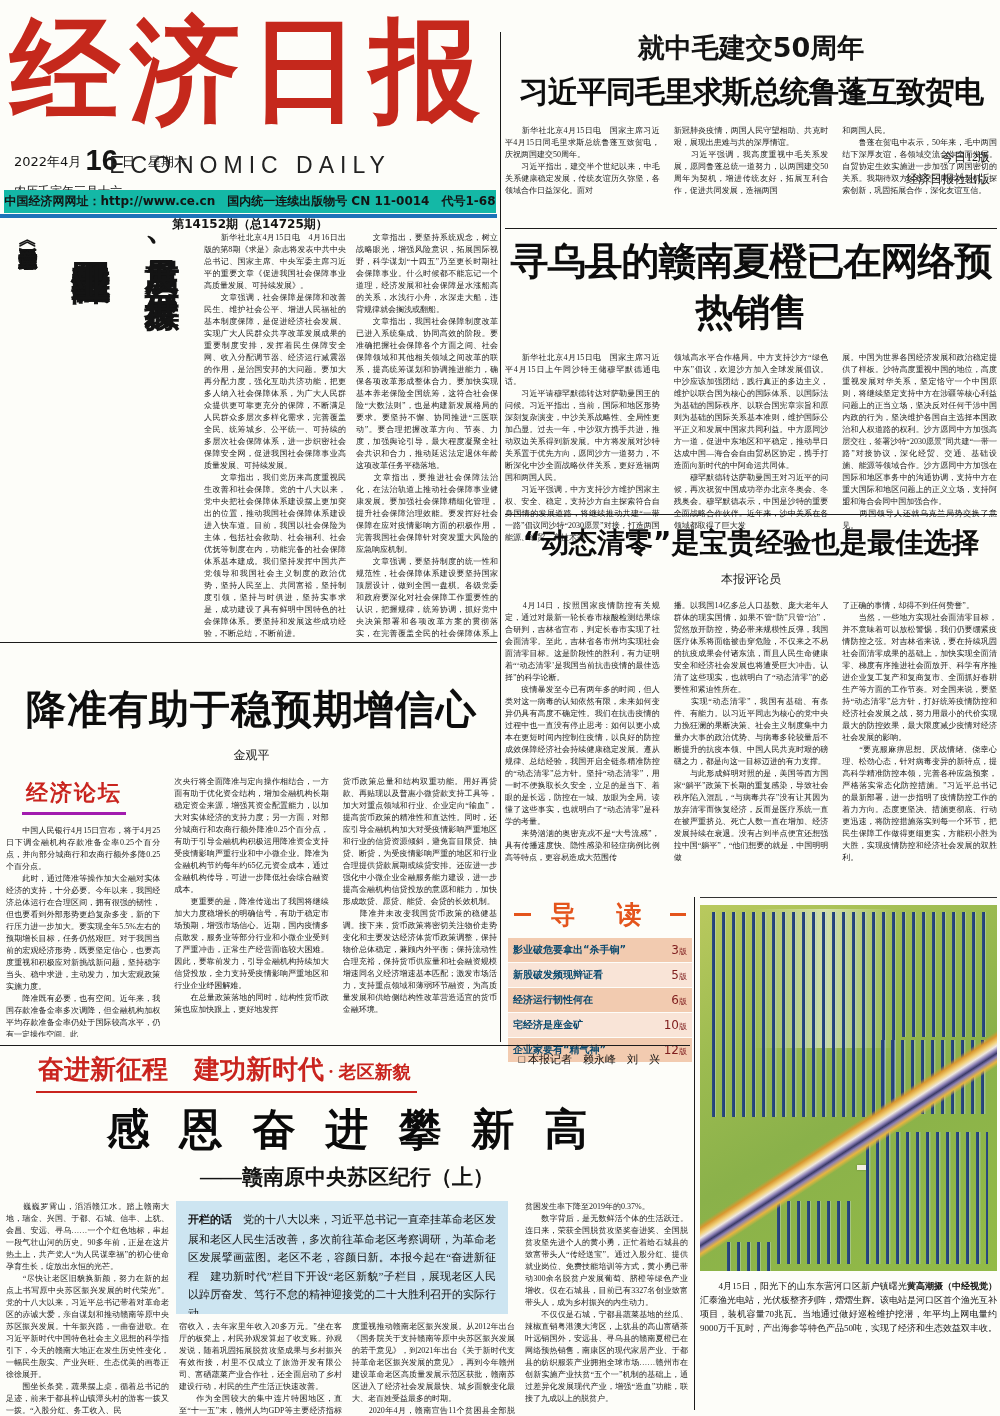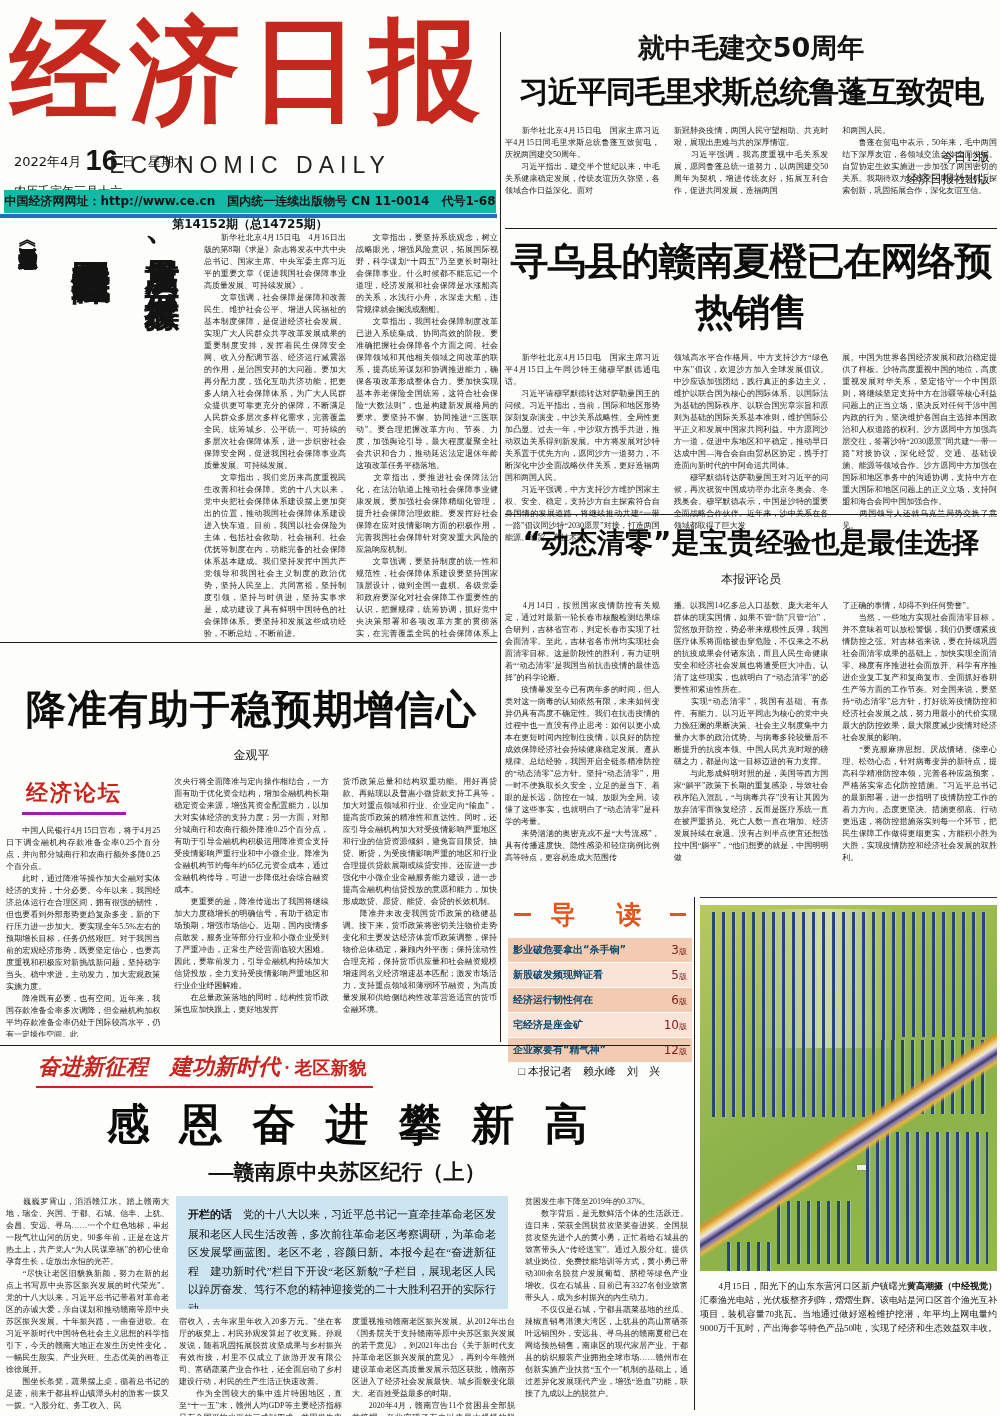--- a/index.html
+++ b/index.html
@@ -66,28 +66,28 @@
 
   
   .forum-label {
     display:inline-block; color:#c9241e; font-family:"DejaVu Sans",sans-serif;
     font-weight:bold; font-size:22px; letter-spacing:2px;
     border-bottom:3px solid #a21caf; padding:0 4px 4px;
   }
 
   
   .feat-kicker { display:inline-block; border-bottom:2px solid #c9241e; padding:0 6px 4px 2px; }
-  .feat-kicker .k1 { color:#c9241e; font-family:"DejaVu Sans",sans-serif; font-weight:bold; font-size:22px;font-style:italic; }
+  .feat-kicker .k1 { color:#c9241e; font-family:"DejaVu Sans",sans-serif; font-weight:bold; font-size:26px; }
   .feat-kicker .k2 { color:#c9241e; font-size:18px; font-weight:bold; }
   .feat-headline {
     text-align:center; font-family:"DejaVu Sans",sans-serif; font-weight:bold;
     font-size:43px; letter-spacing:30px; padding-left:30px; margin-top:8px; color:#0a0a0a;
   }
-  .feat-subhead { text-align:center; font-weight:bold; font-size:21px; margin-top:4px;font-family:Liberation Mono, monospace; }
-  .feat-byline { position:absolute; right:28px; top:12px; font-size:11px; }
+  .feat-subhead { text-align:center; font-weight:bold; font-size:21px; margin-top:4px; }
+  .feat-byline { position:absolute; right:28px; top:0; font-size:11px; }
   .open-box {
     position:absolute; left:170px; top:0; width:332px; height:113px;
     background:#cde5f1; padding:9px 12px; font-size:11px; line-height:18.5px;
     text-align:justify; overflow:hidden;
   }
   .open-box b { font-family:"DejaVu Sans",sans-serif; }
 
   
   .photo-block { position:absolute; left:700px; top:897px; width:297px; border-top:1px solid #333; padding-top:7px; }
   .photo { position:relative; width:297px; height:366px; overflow:hidden;

